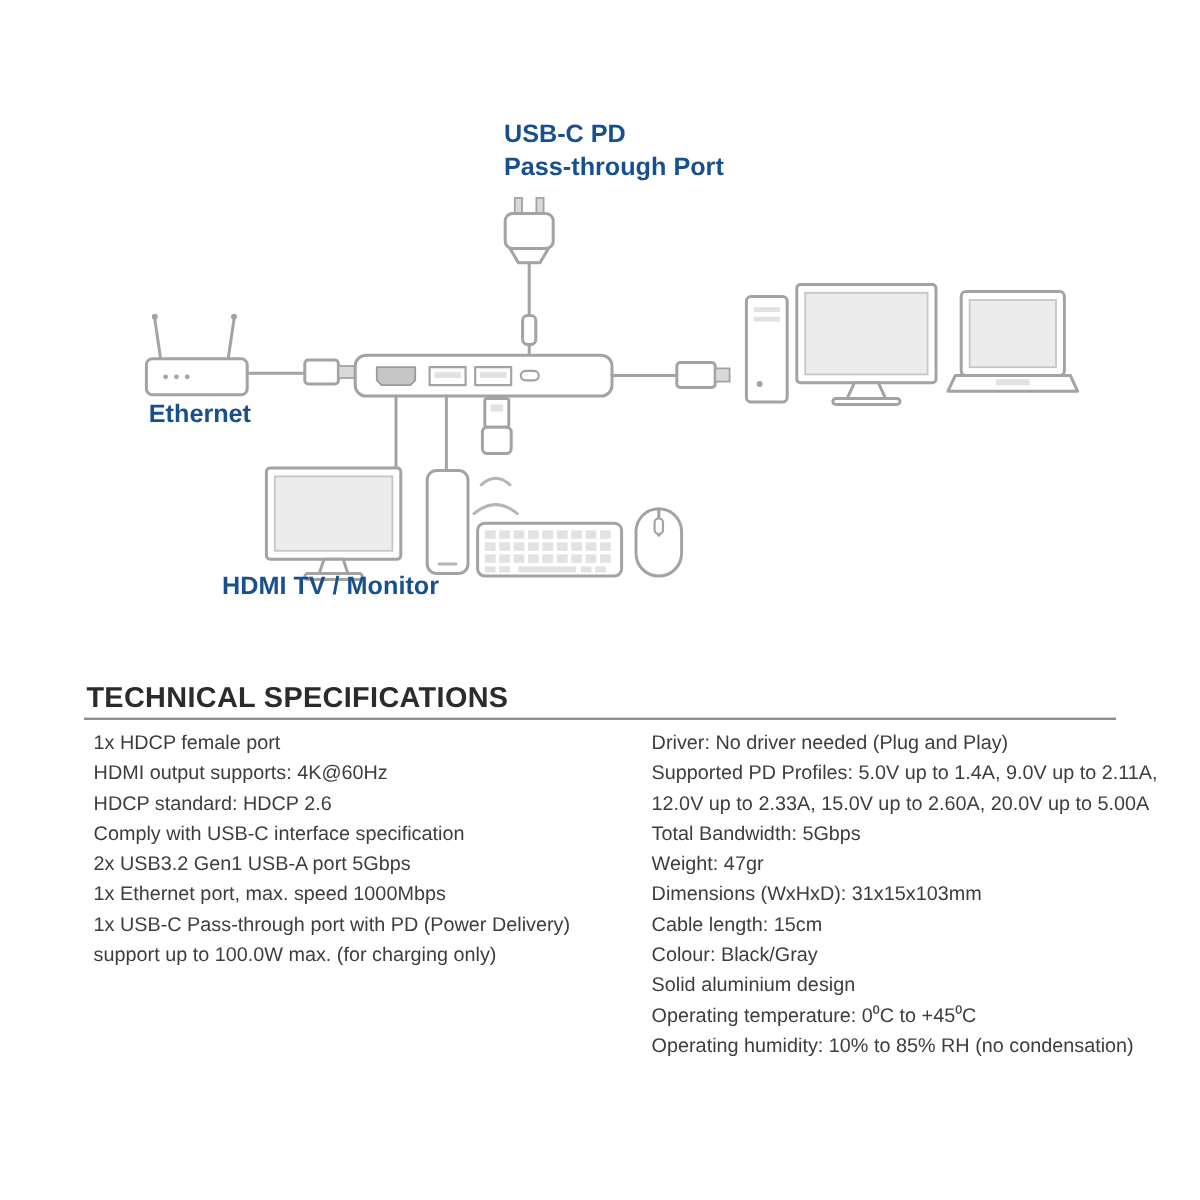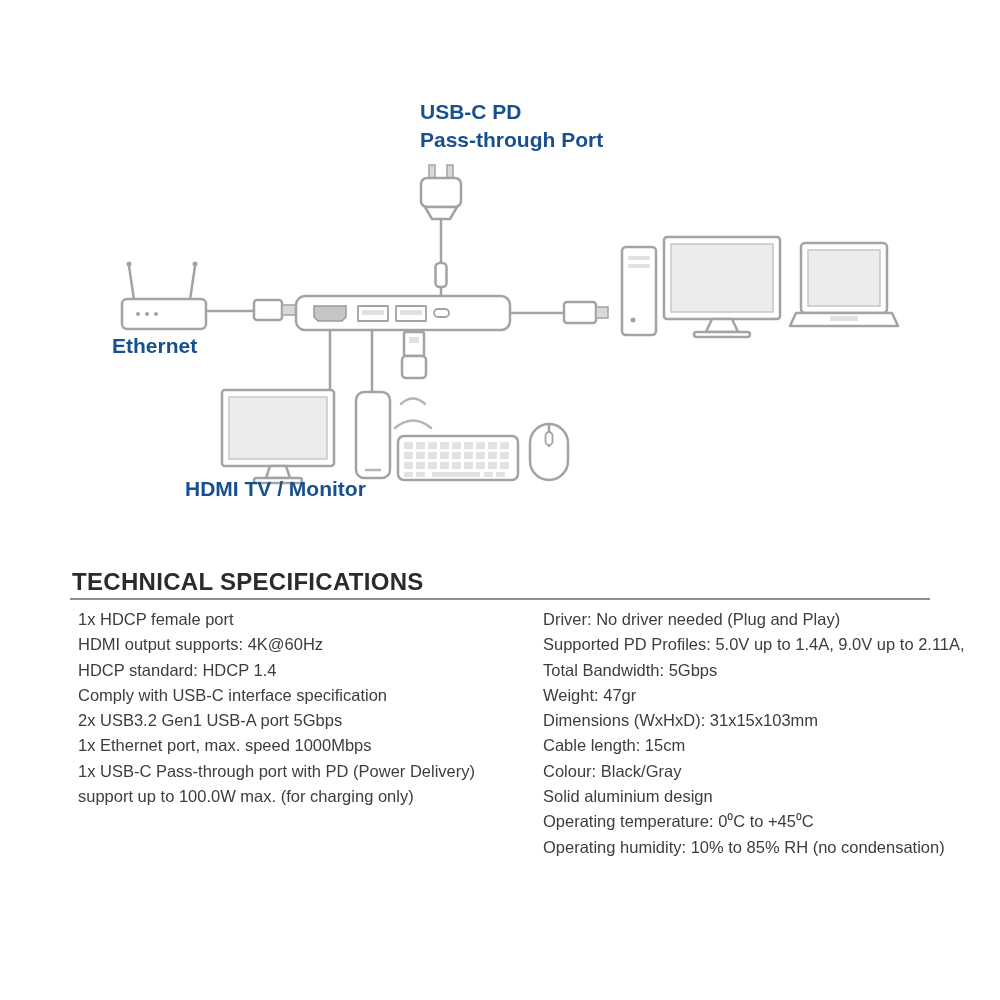--- a/index.html
+++ b/index.html
@@ -8,21 +8,21 @@
     --text:#3d3d3d;
     --heading:#2b2b2b;
   }
   *{box-sizing:border-box;margin:0;padding:0;}
   body{background:#ffffff;font-family:"Liberation Sans", sans-serif;}
   .page{position:relative;width:1000px;height:1000px;background:#fff;overflow:hidden;}
 
   
   .diag-label{position:absolute;color:var(--accent);font-weight:700;font-size:21px;line-height:28px;}
   .lbl-usbc{left:420px;top:98px;}
-  .lbl-eth{left:112px;top:332px;}
+  .lbl-eth{left:124px;top:332px;}
   .lbl-hdmi{left:185px;top:475px;}
 
   
   svg{position:absolute;left:0;top:0;}
   .outline{fill:#ffffff;stroke:var(--line);stroke-width:2.5;stroke-linejoin:round;}
   .thin{fill:#ffffff;stroke:var(--line);stroke-width:1.8;stroke-linejoin:round;}
   .fillgray{fill:#d9d9d9;stroke:var(--line);stroke-width:1.5;}
   .portdark{fill:#c6c6c6;stroke:#9a9a9a;stroke-width:1.5;}
   .screen{fill:#ececec;stroke:#c6c6c6;stroke-width:1.5;}
   .wire{fill:none;stroke:var(--line);stroke-width:2.5;stroke-linecap:round;}
@@ -184,30 +184,31 @@
   </div>
   <div class="diag-label lbl-eth">Ethernet</div>
   <div class="diag-label lbl-hdmi">HDMI TV / Monitor</div>
 
   <div class="spec-heading">TECHNICAL SPECIFICATIONS</div>
   <div class="spec-rule"></div>
 
   <div class="spec-col spec-col-left">
       <div>1x HDCP female port</div>
       <div>HDMI output supports: 4K@60Hz</div>
-      <div>HDCP standard: HDCP 1.4</div>
+      <div>HDCP standard: HDCP 2.6</div>
       <div>Comply with USB-C interface specification</div>
       <div>2x USB3.2 Gen1 USB-A port 5Gbps</div>
       <div>1x Ethernet port, max. speed 1000Mbps</div>
       <div>1x USB-C Pass-through port with PD (Power Delivery)</div>
       <div>support up to 100.0W max. (for charging only)</div>
     </div>
   <div class="spec-col spec-col-right">
       <div>Driver: No driver needed (Plug and Play)</div>
       <div>Supported PD Profiles: 5.0V up to 1.4A, 9.0V up to 2.11A,</div>
+      <div>12.0V up to 2.33A, 15.0V up to 2.60A, 20.0V up to 5.00A</div>
       <div>Total Bandwidth: 5Gbps</div>
       <div>Weight: 47gr</div>
       <div>Dimensions (WxHxD): 31x15x103mm</div>
       <div>Cable length: 15cm</div>
       <div>Colour: Black/Gray</div>
       <div>Solid aluminium design</div>
       <div>Operating temperature: 0⁰C to +45⁰C</div>
       <div>Operating humidity: 10% to 85% RH (no condensation)</div>
     </div>
 

